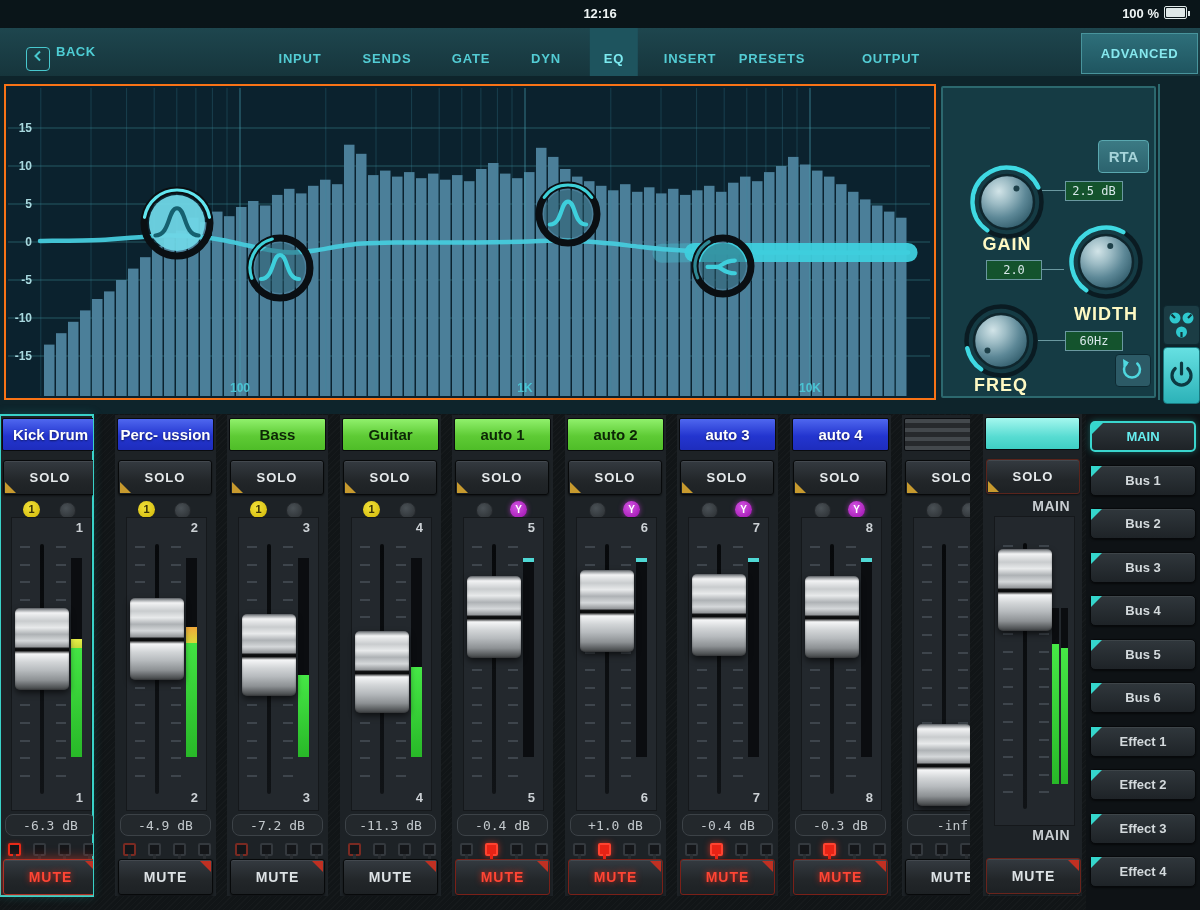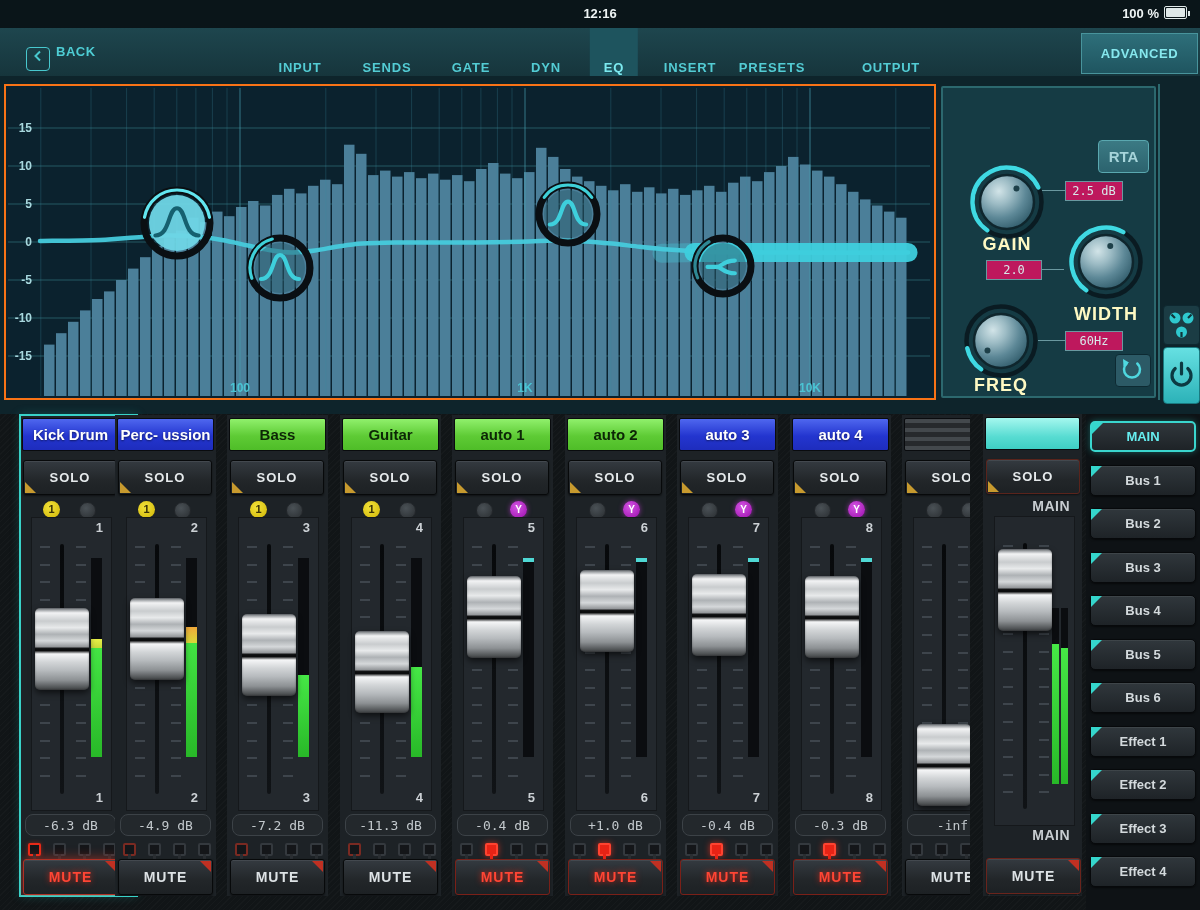--- a/index.html
+++ b/index.html
@@ -18,21 +18,21 @@
   .bat-nub{display:inline-block;width:2px;height:5px;background:#dfe8e8;vertical-align:2px;margin-left:1px;}
 
   
   #navbar{position:absolute;left:0;top:28px;width:1200px;height:48px;
           background:linear-gradient(#1e464e,#16353c);border-bottom:1px solid #081014;}
   #back{position:absolute;left:26px;top:0;height:48px;line-height:48px;color:#4ecdd4;
         font-size:13px;font-weight:bold;letter-spacing:.5px;cursor:default;}
   .back-box{display:inline-block;width:22px;height:22px;border:1px solid #48c8ce;border-radius:4px;
             vertical-align:-6px;margin-right:6px;text-align:center;line-height:20px;}
   .nav-tab{position:absolute;top:0;height:48px;line-height:48px;transform:translateX(-50%);
-           padding:16px 14px;color:#53ccd4;font-size:13px;font-weight:bold;letter-spacing:.8px;}
+           padding:7px 14px;color:#53ccd4;font-size:13px;font-weight:bold;letter-spacing:.8px;}
   .nav-tab.active{background:#1e545e;color:#7ceaf0;}
   #advanced{position:absolute;left:1081px;top:5px;width:115px;height:39px;line-height:39px;
             text-align:center;background:linear-gradient(#2e6f7a,#1f5560);
             border:1px solid #48949c;color:#86e8ee;font-size:13px;font-weight:bold;letter-spacing:.6px;}
 
   
   #eq-sec{position:absolute;left:0;top:76px;width:1200px;height:338px;background:#0e242b;}
   #graph{position:absolute;left:4px;top:8px;width:932px;height:316px;box-sizing:border-box;
          border:2px solid #f97316;background:#0b222e;}
   #eq-svg{display:block;width:928px;height:312px;}
@@ -41,21 +41,21 @@
   #eq-divider{position:absolute;left:1158px;top:8px;width:2px;height:316px;background:#2c686e;}
   .peq-box{position:absolute;left:13px;top:14px;width:185px;height:29px;background:#1d4b58;
            border:1px solid #0d2a32;color:#6fd2da;font-size:13px;font-weight:bold;letter-spacing:1px;
            line-height:29px;padding-left:8px;}
   .peq-bell{position:absolute;left:100px;top:2px;}
   .rta-btn{position:absolute;left:155px;top:52px;width:51px;height:33px;border-radius:4px;
            background:linear-gradient(#3b7a84,#2c636e);border:1px solid #5aa8b0;box-sizing:border-box;
            color:#a6d4da;font-size:15px;font-weight:bold;text-align:center;line-height:31px;}
   .knob-label{position:absolute;width:84px;text-align:center;color:#fef9c3;font-size:18px;
               font-weight:bold;letter-spacing:1px;}
-  .val-box{position:absolute;height:18px;line-height:18px;background:#be185d;border:1px solid #6a98a0;
+  .val-box{position:absolute;height:18px;line-height:18px;background:#14532d;border:1px solid #6a98a0;
            color:#d8e8ea;font-family:"DejaVu Sans Mono",monospace;font-size:12px;text-align:center;}
   .conn{position:absolute;height:1px;background:#6a98a0;}
   .reset-btn{position:absolute;left:172px;top:266px;width:34px;height:31px;border-radius:4px;
              background:#2c5a66;border:1px solid #0d2a32;}
   .side-btn{position:absolute;left:1163px;width:35px;border-radius:4px;}
   #knobs-btn{top:229px;height:38px;background:#1b3c44;border:1px solid #0e2830;}
   #power-btn{top:271px;height:55px;background:linear-gradient(#66e0e2,#2cb2b8);border:1px solid #1a7a80;}
 
   
   #mixer{position:absolute;left:0;top:414px;width:1200px;height:496px;background:#111517;
@@ -400,21 +400,21 @@
     <div class="side-btn" id="power-btn">
       <svg width="35" height="55" viewBox="0 0 35 55">
         <path d="M 11.2 20.5 A 9.5 9.5 0 1 0 23.8 20.5" fill="none" stroke="#0c3a42" stroke-width="3.2" stroke-linecap="round"></path>
         <line x1="17.5" y1="15" x2="17.5" y2="26" stroke="#0c3a42" stroke-width="3.2" stroke-linecap="round"></line>
       </svg>
     </div>
   </div>
 
   <div id="mixer">
     <div id="channels">
-        <div class="strip selected" style="left: 20px; width: 93px; padding-left: 24px;">
+        <div class="strip selected" style="left: 0; width: 93px;">
           <div class="ch-label lbl-blue">Kick Drum</div>
           <div class="btn solo-btn">SOLO<span class="corner-gold"></span></div>
           <div class="badge badge-yellow" style="left: 23px;">1</div>
           <div class="dot" style="left: 59px;"></div>
           <div class="fpanel">
             <div class="ch-num" style="top: 2px;">1</div>
             <div class="ticks" style="left: 8px;"></div>
             <div class="ticks" style="left: 44px;"></div>
             <div class="track"></div>
             <div class="meter">

